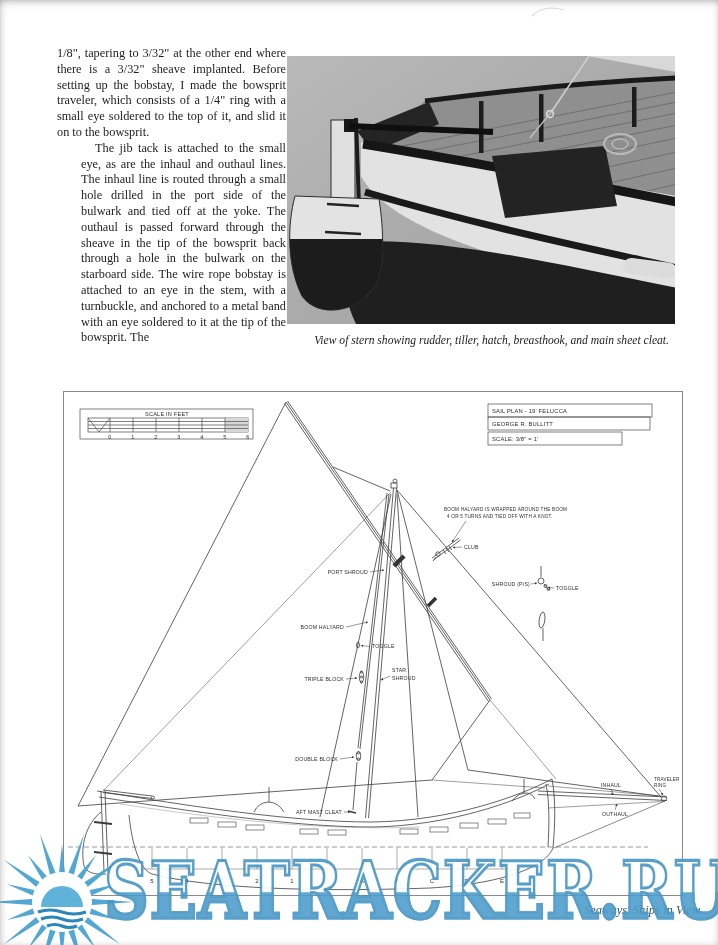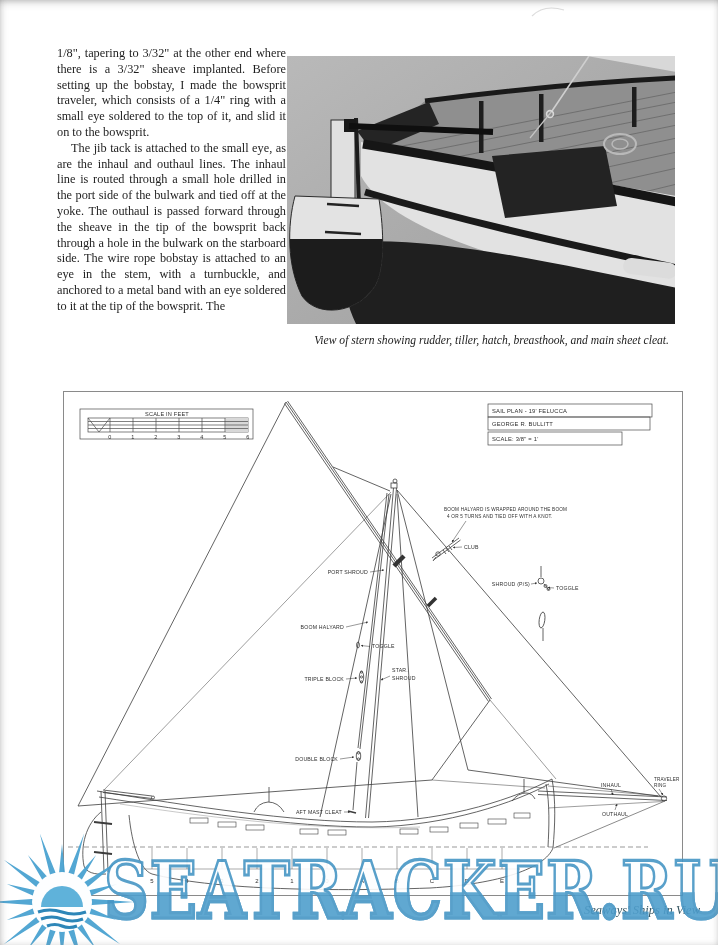--- a/index.html
+++ b/index.html
@@ -7,21 +7,21 @@
     width:718px;height:945px;position:relative;overflow:hidden;
     background:#ffffff;
     font-family:"Liberation Serif", serif;
   }
   .scan-shade{position:absolute;inset:0;pointer-events:none;z-index:20;
     box-shadow:inset 0 6px 10px -6px rgba(90,90,90,.55), inset 6px 0 9px -7px rgba(120,120,120,.5), inset -4px 0 8px -6px rgba(150,150,150,.45), inset 0 -4px 8px -6px rgba(150,150,150,.4);}
   
   .article{position:absolute;left:57px;top:46px;width:229px;
     font-size:12.3px;line-height:15.8px;color:#1d1d1d;text-align:justify;}
   .article p{margin:0;}
-  .article p.indent{text-indent:14px;}
+  .article p.indent{text-indent:14px;margin-left:24px;}
   
   .photo{position:absolute;left:287px;top:56px;width:388px;height:268px;background:#aaa;}
   .caption{position:absolute;left:285px;top:334px;width:384px;text-align:right;
     font-style:italic;font-size:11.6px;color:#222;}
   
   .drawing{position:absolute;left:62px;top:390px;width:622px;height:507px;}
   .drawing svg{display:block}
   .dtext{font-family:"Liberation Sans",sans-serif;fill:#2e2e2e;letter-spacing:.2px;}
   
   .pageno{position:absolute;left:62px;top:903px;font-style:italic;font-size:13px;color:#333;z-index:3;}

